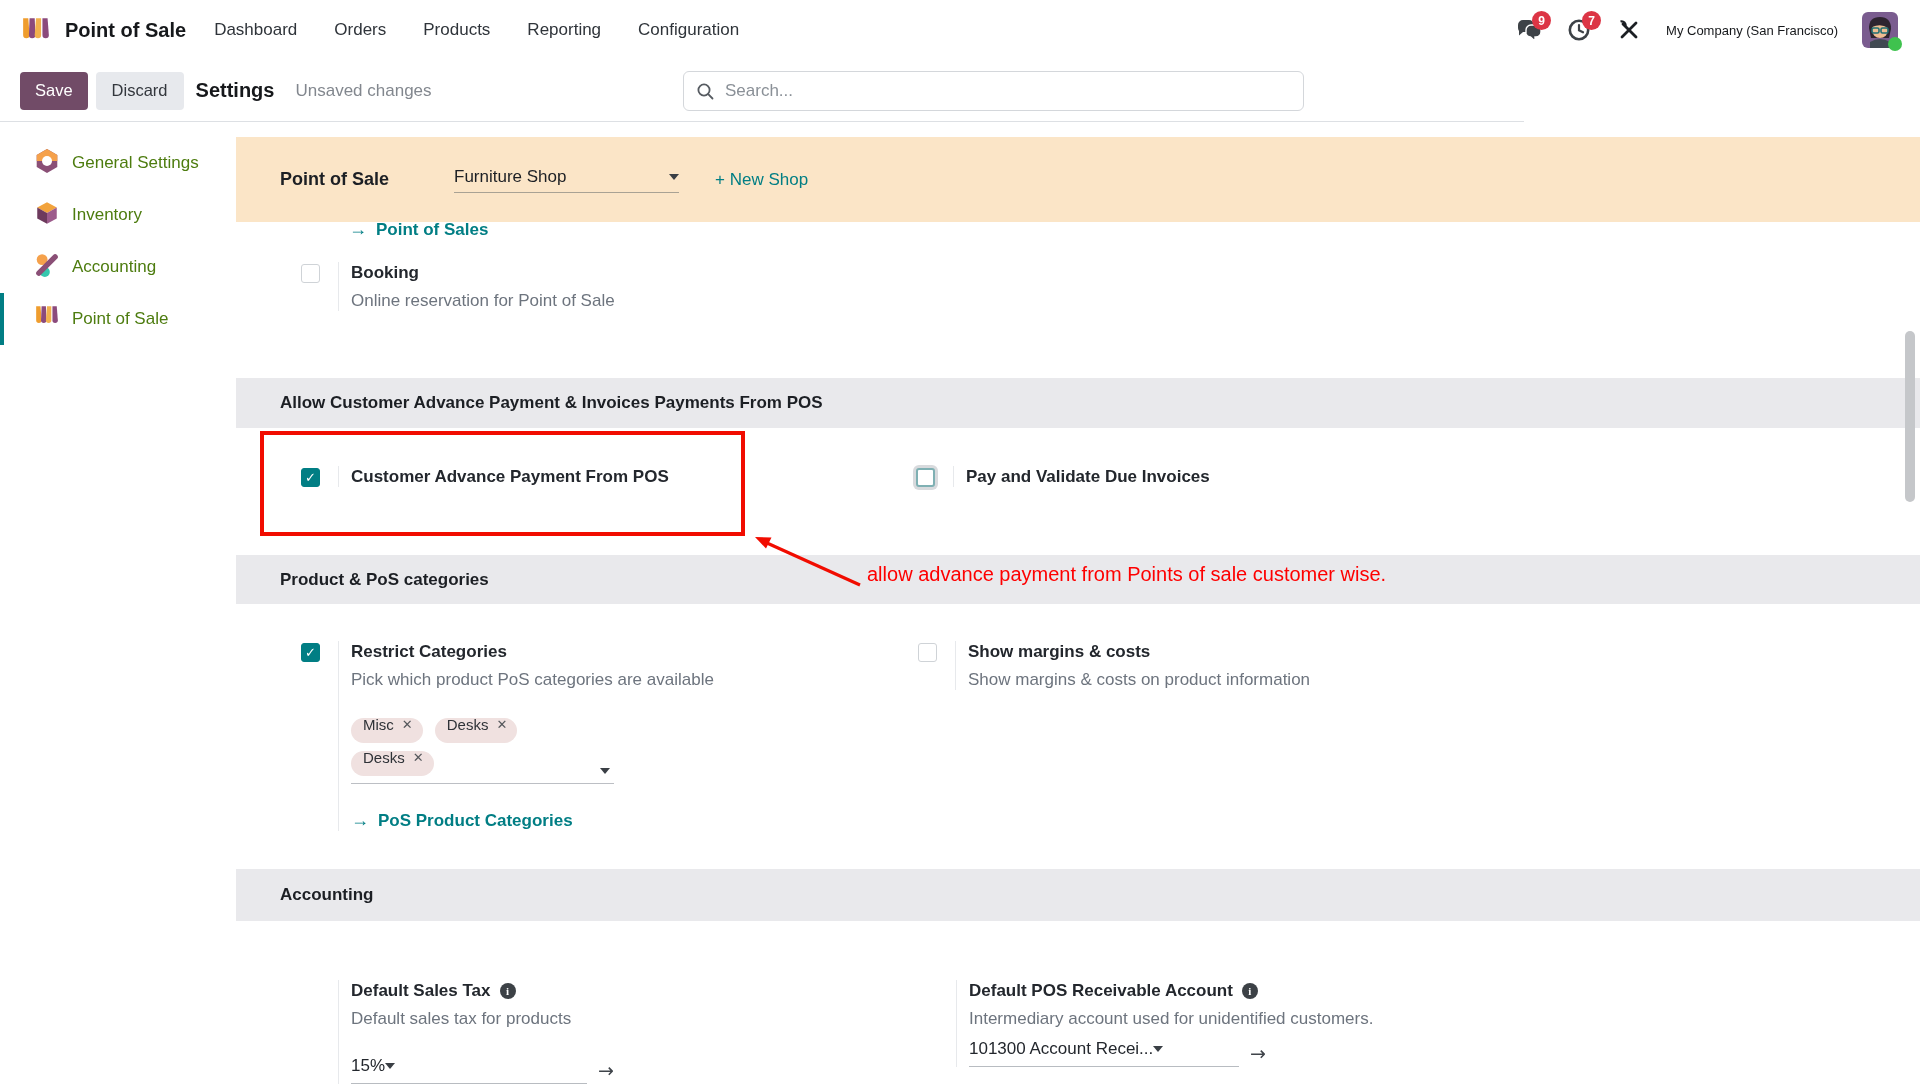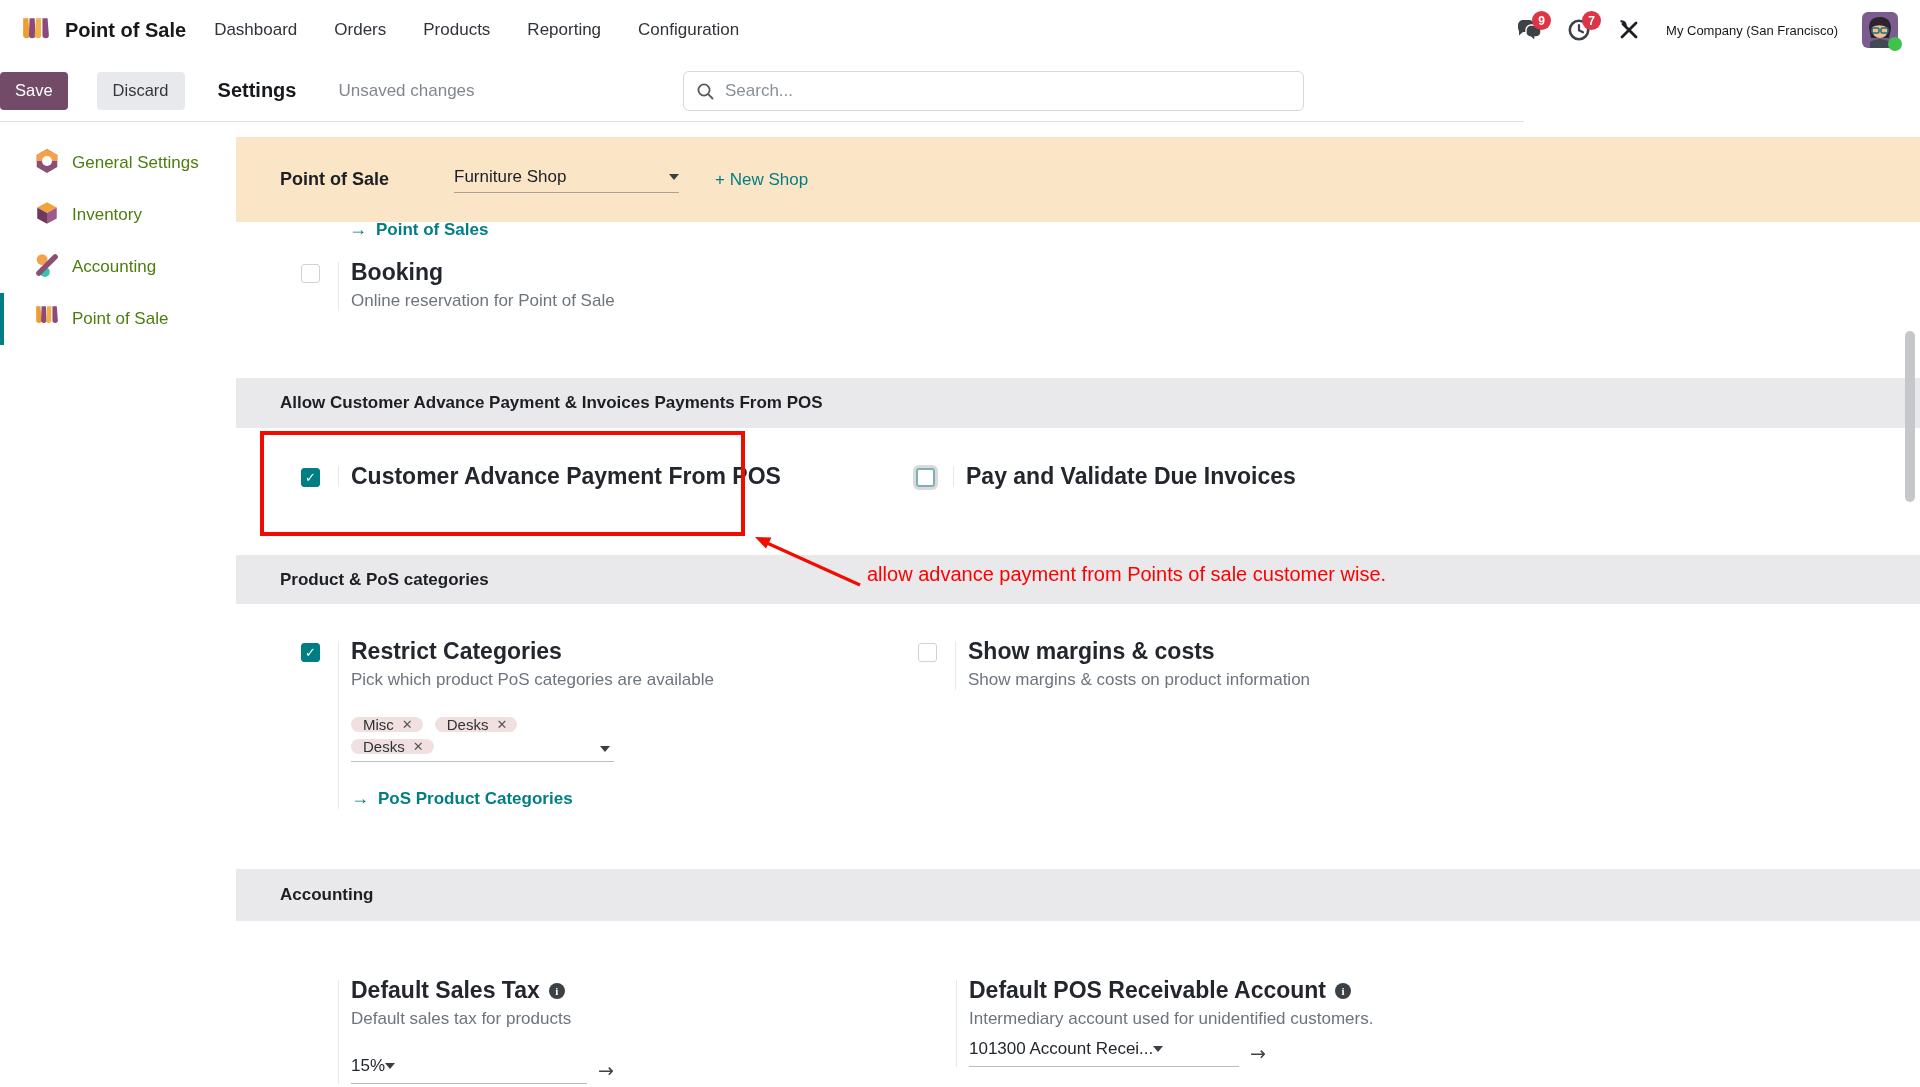--- a/index.html
+++ b/index.html
@@ -15,21 +15,21 @@
   .nav-item{font-size:17px;color:#2f343a;cursor:pointer;white-space:nowrap;}
   .nav-right{margin-left:auto;display:flex;align-items:center;gap:24px;}
   .nav-iconwrap{position:relative;width:26px;height:26px;display:flex;align-items:center;justify-content:center;}
   .nav-badge{position:absolute;top:-6px;right:-9px;min-width:19px;height:19px;border-radius:10px;background:#dc3545;color:#fff;font-size:12px;font-weight:700;display:flex;align-items:center;justify-content:center;padding:0 4px;}
   .nav-company{font-size:13px;color:#16181b;white-space:nowrap;}
   .avatar{position:relative;width:36px;height:36px;border-radius:6px;overflow:visible;flex:none;}
   .avatar svg{border-radius:6px;display:block;}
   .status-dot{position:absolute;right:-4px;bottom:-3px;width:14px;height:14px;border-radius:50%;background:#3fc24e;}
 
   
-  .controlbar{position:absolute;left:0;top:60px;width:1524px;height:62px;display:flex;align-items:center;border-bottom:1px solid #dde0e4;background:#fff;gap:21px;}
+  .controlbar{position:absolute;left:0;top:60px;width:1524px;height:62px;display:flex;align-items:center;border-bottom:1px solid #dde0e4;background:#fff;padding-left:20px;}
   .btn{border:none;font-family:inherit;font-size:16.5px;height:38px;border-radius:4px;cursor:pointer;}
   .btn-save{background:#714B67;color:#fff;padding:0 15px;font-weight:500;}
   .btn-discard{background:#e7e9ed;color:#33373d;padding:0 16px;margin-left:8px;font-weight:500;}
   .cb-title{font-size:20px;font-weight:600;color:#16181b;margin-left:12px;}
   .cb-status{font-size:17px;color:#82878e;margin-left:21px;}
   .searchbox{position:absolute;left:683px;top:11px;width:621px;height:40px;border:1px solid #d4d7db;border-radius:6px;background:#fff;display:flex;align-items:center;padding:0 12px;}
   .searchbox input{border:none;outline:none;font-family:inherit;font-size:17px;color:#43484e;margin-left:9px;width:100%;background:transparent;}
   .searchbox input::placeholder{color:#8a9097;}
 
   
@@ -52,26 +52,26 @@
   .tlink .larr{font-size:18px;font-weight:700;}
 
   .band{position:absolute;left:0;width:1684px;background:#e9e9ec;display:flex;align-items:center;padding-left:44px;font-size:17px;font-weight:700;color:#1c1f24;}
 
   .sbox{position:absolute;display:flex;align-items:flex-start;}
   .cb{width:19px;height:19px;border:1px solid #cfd3d7;border-radius:3px;background:#fff;flex:none;margin-top:2px;cursor:pointer;font-family:"DejaVu Sans",sans-serif;}
   .cb.checked{background:#017e84;border-color:#017e84;color:#fff;display:flex;align-items:center;justify-content:center;font-size:13px;font-weight:700;}
   .cb.checked::after{content:"✓";}
   .cb.focus{border:2px solid #7fb0b3;box-shadow:0 0 0 3px #d8dadd;}
   .pane{margin-left:18px;border-left:1px solid #e7e9ec;padding-left:12px;}
-  .slabel{font-size:23px;font-weight:700;color:#23272d;line-height:21px;white-space:nowrap;}
+  .slabel{font-size:17px;font-weight:700;color:#23272d;line-height:21px;white-space:nowrap;}
   .sdesc{font-size:17px;color:#6d747e;line-height:21px;margin-top:7px;white-space:nowrap;}
 
   
   .tagfield{position:relative;width:263px;margin-top:26px;border-bottom:1px solid #bcbfc4;padding-bottom:1px;}
-  .tag{display:inline-flex;align-items:center;gap:8px;height:15px;background:#f0e1e0;border-radius:13px;padding:0 10px 0 12px;margin:0 12px 6px 0;font-size:15px;color:#2e3237;}
+  .tag{display:inline-flex;align-items:center;gap:8px;height:25px;background:#f0e1e0;border-radius:13px;padding:0 10px 12px 12px;margin:0 12px 6px 0;font-size:15px;color:#2e3237;}
   .tag .x{font-size:13px;color:#55585c;cursor:pointer;font-family:"DejaVu Sans",sans-serif;}
   .tagfield .caret{position:absolute;right:4px;bottom:9px;}
   .pane .tlink2{position:static;display:flex;align-items:center;gap:9px;font-size:17px;font-weight:600;color:#017e84;cursor:pointer;margin-top:26px;white-space:nowrap;}
   .tlink2 .larr{font-size:18px;font-weight:700;}
 
   
   .red-box{position:absolute;left:24px;top:309px;width:485px;height:105px;border:4px solid #f10c00;z-index:5;pointer-events:none;}
   .red-note{position:absolute;left:631px;top:441px;font-size:20px;color:#fe0000;z-index:6;white-space:nowrap;}
   .arrow-svg{position:absolute;left:505px;top:405px;z-index:6;pointer-events:none;}
 

